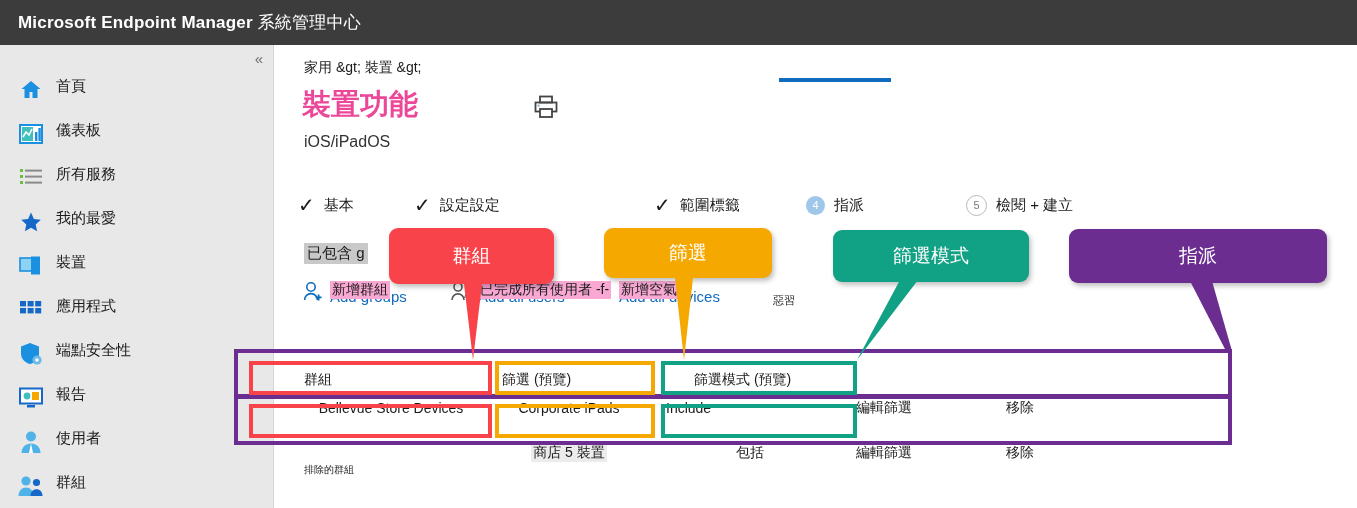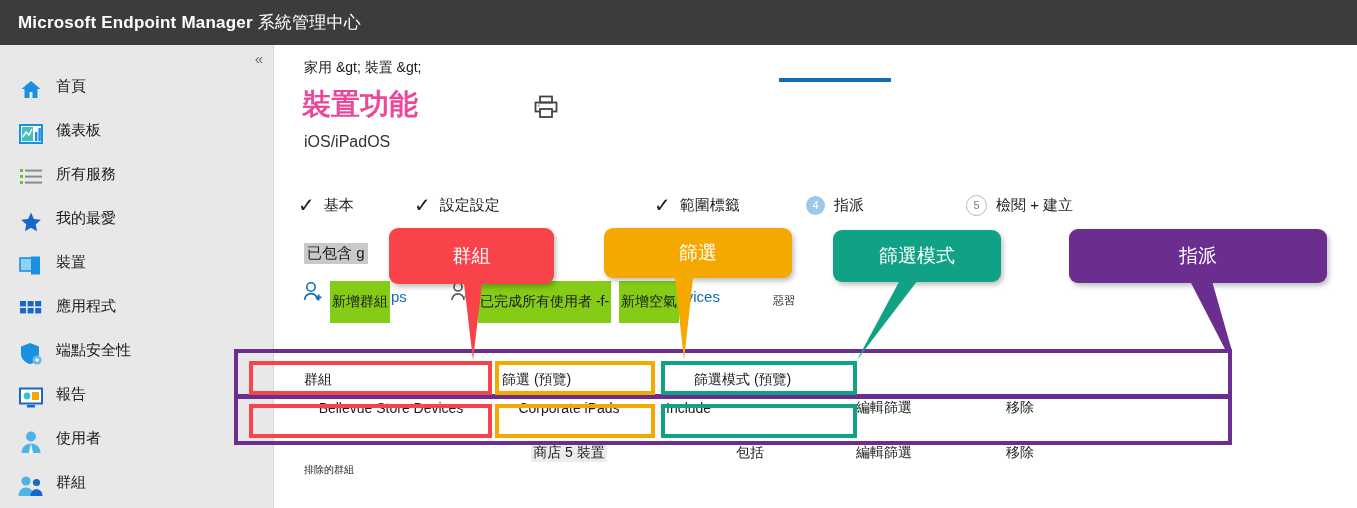--- a/index.html
+++ b/index.html
@@ -65,21 +65,21 @@
     background:#c9c9c9;padding:1px 3px;white-space:nowrap;
   }
   .cmdbtn{position:absolute;top:236px;display:flex;align-items:flex-start;cursor:pointer;}
   .cmdbtn .pico{width:22px;height:22px;margin-right:6px;flex:0 0 22px;}
   .cmdbtn .stack{position:relative;height:26px;}
   .cmdbtn .en{
     position:absolute;left:0;top:7px;font-size:15px;color:#0f6cbd;white-space:nowrap;
   }
   .cmdbtn .zh{
     position:absolute;left:0;top:0px;font-size:14px;color:#1b1b1b;
-    background:#84cc16;padding:12px 2px;white-space:nowrap;
+    background:#f9a8d4;padding:0 2px;white-space:nowrap;
   }
   
   #thead{position:absolute;left:30px;top:326px;width:760px;height:22px;}
   #thead .th{position:absolute;top:0;font-size:14px;color:#1b1b1b;white-space:nowrap;}
   #tablewrap{position:absolute;left:-38px;top:350px;width:996px;height:95px;}
   .trow{position:absolute;left:0;width:996px;height:42px;background:#ffffff;}
   .cell{position:absolute;top:0;height:25px;display:flex;align-items:center;font-size:14px;color:#1b1b1b;white-space:nowrap;}
   .cell .hl{background:#ececec;padding:0 2px;}
   #rowsep{position:absolute;left:0;top:42px;width:996px;height:2px;background:#ffffff;}
   
@@ -364,26 +364,26 @@
   <div class="hlbox" style="left:495px;top:404px;width:160px;height:34px;border:4px solid #f5a800;"></div>
 
   <div class="hlbox" style="left:661px;top:361px;width:196px;height:34px;border:4px solid #11a184;"></div>
   <div class="hlbox" style="left:661px;top:404px;width:196px;height:34px;border:4px solid #11a184;"></div>
 
   <div class="callout" style="left:389px;top:228px;width:165px;height:56px;background:#f9434a;">
     <span>群組</span>
   </div>
   <div class="tail" style="left:464px;top:284px;border-left:9px solid transparent;border-right:9px solid transparent;border-top:76px solid #f9434a;"></div>
 
-  <div class="callout" style="left:604px;top:228px;width:188px;height:50px;background:#f5a800;">
+  <div class="callout" style="left:604px;top:228px;width:168px;height:50px;background:#f5a800;">
     <span>篩選</span>
   </div>
   <div class="tail" style="left:675px;top:278px;border-left:9px solid transparent;border-right:9px solid transparent;border-top:82px solid #f5a800;"></div>
 
-  <div class="callout" style="left:833px;top:230px;width:168px;height:52px;background:#11a184;">
+  <div class="callout" style="left:833px;top:230px;width:196px;height:52px;background:#11a184;">
     <span>篩選模式</span>
   </div>
   <svg style="position:absolute;left:820px;top:280px;" width="120" height="82">
     <polygon points="80,0 98,0 37,80" fill="#11a184"></polygon>
   </svg>
 
   <div class="callout" style="left:1069px;top:229px;width:258px;height:54px;background:#6b2d90;">
     <span>指派</span>
   </div>
   <svg style="position:absolute;left:1190px;top:281px;" width="80" height="72">

